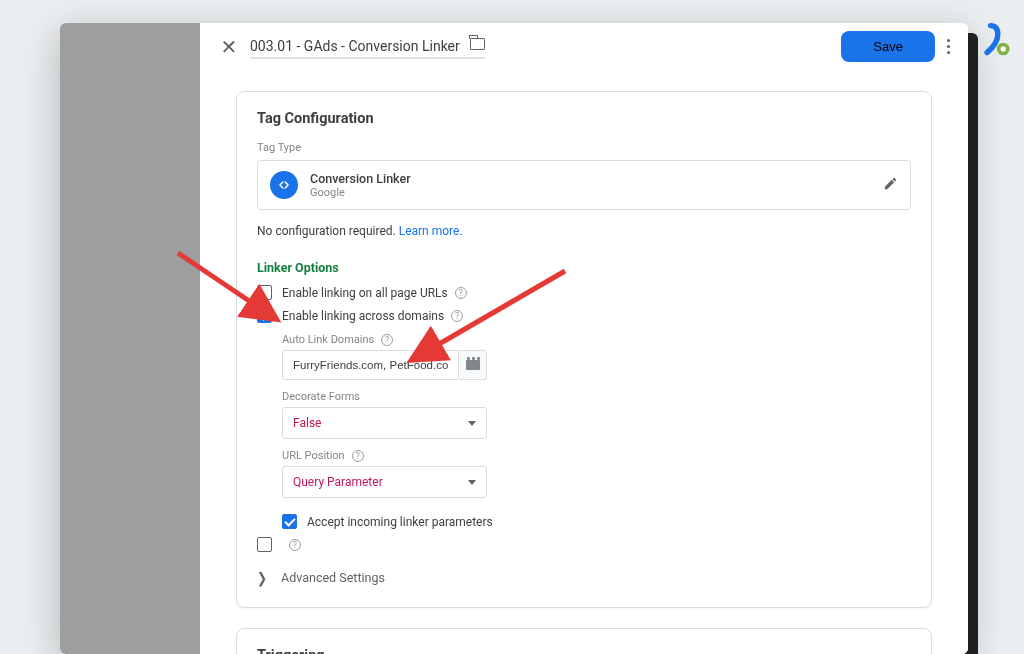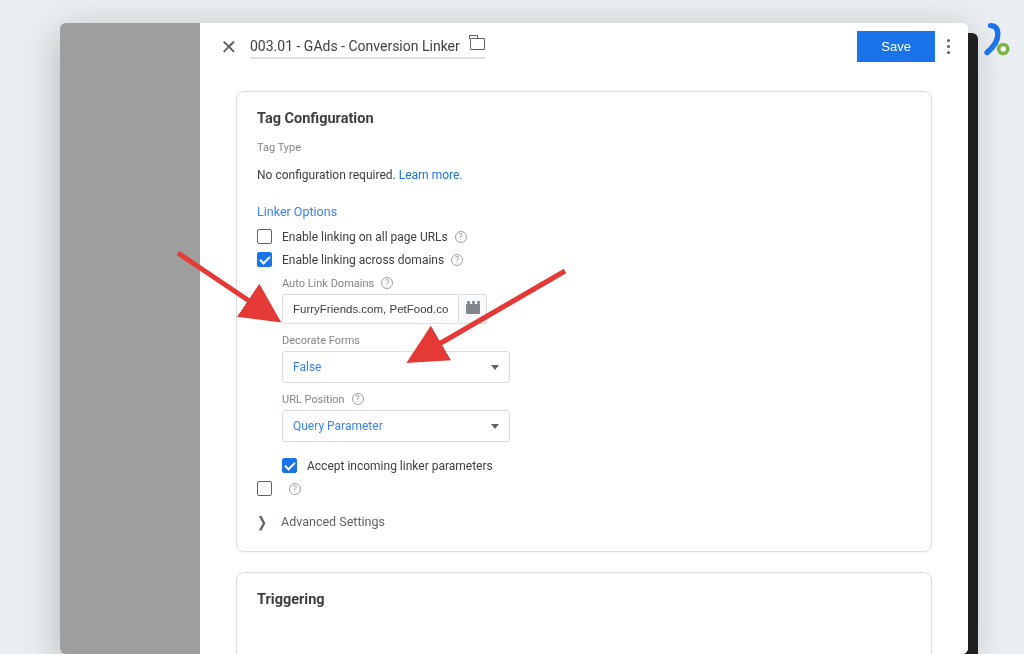--- a/index.html
+++ b/index.html
@@ -14,58 +14,58 @@
   .canvas{position:absolute;left:140px;top:0;right:0;bottom:0;background:#fff;display:flex;flex-direction:column}
 
   
   .hdr{display:flex;align-items:center;padding:8px 18px;border-bottom:1px solid transparent}
   .close-x{font-size:20px;color:#5f6368;cursor:pointer;width:22px;text-align:center}
   .title-wrap{display:flex;margin-left:10px;border-bottom:2px solid #e0e0e0;padding:3px 0}
   .title-text{font-size:14px;color:#3c4043}
   .folder-ic{width:15px;height:12px;border:1.5px solid #5f6368;border-radius:1px;margin-left:10px;position:relative}
   .folder-ic:before{content:"";position:absolute;top:-4px;left:-1.5px;width:7px;height:3px;border:1.5px solid #5f6368;border-bottom:none;border-radius:1px 1px 0 0}
   .spacer{flex:1}
-  .save-btn{background:#1a73e8;color:#ffffff;font-size:13px;font-weight:500;border:none;border-radius:0;padding:8px 24px;cursor:pointer}
+  .save-btn{background:#1a73e8;color:#000000;font-size:13px;font-weight:500;border:none;border-radius:8px;padding:8px 32px;cursor:pointer}
   .menu-dots{display:flex;flex-direction:column;gap:3px;margin-left:12px;cursor:pointer}
   .menu-dots span{width:3px;height:3px;background:#5f6368;border-radius:50%}
 
   .body{flex:1;overflow-y:auto;padding:20px 36px 0 36px;background:#fff}
 
   .card{background:#fff;border:1px solid #dadce0;border-radius:8px;padding:18px 20px 22px 20px;margin-bottom:20px;box-shadow:0 1px 2px rgba(60,64,67,.05)}
   .card h3{margin:0 0 14px 0;font-size:14.5px;font-weight:700;color:#3c4043}
   .small-lbl{font-size:11px;color:#80868b;margin:4px 0 6px 0}
 
   .tagtype-row{display:flex;align-items:center;border:1px solid #dadce0;border-radius:4px;padding:10px 12px}
   .tagtype-ic{width:28px;height:28px;border-radius:50%;background:#1a73e8;display:flex;align-items:center;justify-content:center;color:#fff;font-size:13px;font-weight:700;margin-right:12px}
   .tagtype-txt .name{font-size:12.5px;font-weight:500;color:#3c4043}
   .tagtype-txt .vendor{font-size:11px;color:#80868b}
   .pencil{margin-left:auto;color:#5f6368;font-size:15px;cursor:pointer}
 
   .no-config{font-size:12px;color:#3c4043;margin-top:14px}
   .no-config a{color:#1a73e8;text-decoration:none;cursor:pointer}
 
   
-  .section-title{font-size:12.5px;font-weight:400;color:#3b82f6;margin:22px 0 10px 0}
+  .section-title{font-size:12.5px;font-weight:700;color:#15803d;margin:22px 0 10px 0}
 
   .chk-row{display:flex;align-items:center;margin:8px 0;font-size:12px;color:#3c4043}
   .chk{width:15px;height:15px;border:1.8px solid #5f6368;border-radius:2px;margin-right:10px;display:flex;align-items:center;justify-content:center;cursor:pointer;background:#fff}
   .chk.checked{background:#1a73e8;border-color:#1a73e8}
   .chk.checked:after{content:"";width:4px;height:8px;border:solid #fff;border-width:0 2px 2px 0;transform:rotate(45deg);margin-top:-2px}
   .help-ic{width:12px;height:12px;border:1.2px solid #9aa0a6;border-radius:50%;margin-left:7px;font-size:9px;color:#9aa0a6;display:flex;align-items:center;justify-content:center;cursor:pointer}
 
   .indent{margin-left:25px}
-  .mini-lbl{font-size:11px;color:#80868b;margin:10px 0 4px 0;display:flex;align-items:flex-start}
+  .mini-lbl{font-size:11px;color:#80868b;margin:10px 0 4px 0;display:flex;align-items:flex-end}
 
   .field-row{display:flex;align-items:stretch;width:205px}
   .txt-input{flex:1;border:1px solid #dadce0;border-radius:3px;padding:8px 10px;font-size:11.5px;color:#3c4043;background:#fff}
   .lego-btn{width:28px;border:1px solid #dadce0;border-left:none;border-radius:0 3px 3px 0;background:#f8f9fa;display:flex;align-items:center;justify-content:center;cursor:pointer}
   .lego{width:14px;height:10px;background:#80868b;position:relative;border-radius:1px}
   .lego:before{content:"";position:absolute;top:-3px;left:1px;width:3px;height:3px;background:#80868b;border-radius:1px;box-shadow:5px 0 #80868b,10px 0 #80868b}
 
-  .select-box{width:228px;border:1px solid #dadce0;border-radius:3px;padding:8px 10px;font-size:12px;color:#3b82f6;background:#fff;display:flex;align-items:center;cursor:pointer}
+  .select-box{width:205px;border:1px solid #dadce0;border-radius:3px;padding:8px 10px;font-size:12px;color:#be185d;background:#fff;display:flex;align-items:center;cursor:pointer}
   .select-box .arrow{margin-left:auto;width:0;height:0;border-left:4px solid transparent;border-right:4px solid transparent;border-top:5px solid #5f6368}
 
   .expander-row{display:flex;align-items:center;font-size:12.5px;color:#5f6368;margin-top:6px;cursor:pointer}
   .expander-row .chev{margin-right:14px;font-size:12px;transform:scaleY(1.2)}
 
   
   .arrow-svg{position:absolute;pointer-events:none}
 
   
   .ext-logo{position:absolute;right:10px;top:22px;width:36px;height:36px}
@@ -94,20 +94,36 @@
           <span></span>
         </div>
     </div>
 
     <div class="body">
 
       <div class="card">
         <h3>Tag Configuration</h3>
 
         <div class="small-lbl">Tag Type</div>
+        <div class="tagtype-row">
+          <div class="tagtype-ic">
+            <svg width="14" height="14" viewBox="0 0 24 24" fill="none">
+                <path d="M10 17l-5-5 5-5M14 7l5 5-5 5" stroke="#fff" stroke-width="2.5" stroke-linecap="round" stroke-linejoin="round"></path>
+              </svg>
+          </div>
+          <div class="tagtype-txt">
+            <div class="name">Conversion Linker</div>
+            <div class="vendor">Google</div>
+          </div>
+          <div class="pencil">
+            <svg width="15" height="15" viewBox="0 0 24 24" fill="#5f6368">
+                <path d="M3 17.25V21h3.75L17.81 9.94l-3.75-3.75L3 17.25zM20.71 7.04a1 1 0 0 0 0-1.41l-2.34-2.34a1 1 0 0 0-1.41 0l-1.83 1.83 3.75 3.75 1.83-1.83z"></path>
+              </svg>
+          </div>
+        </div>
 
         <div class="no-config">
           <span>No configuration required.</span>
           <a>Learn more.</a>
         </div>
 
         <div class="section-title">Linker Options</div>
 
         <div class="chk-row">
           <span class="chk"></span>

